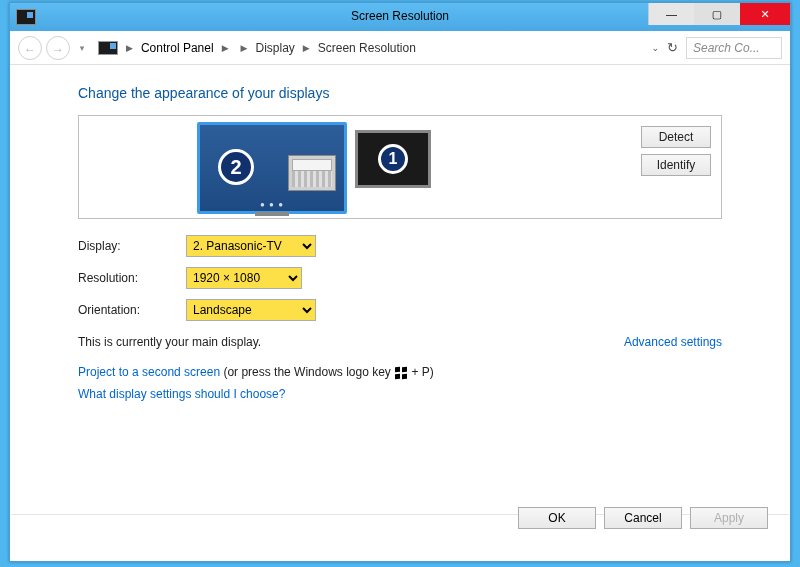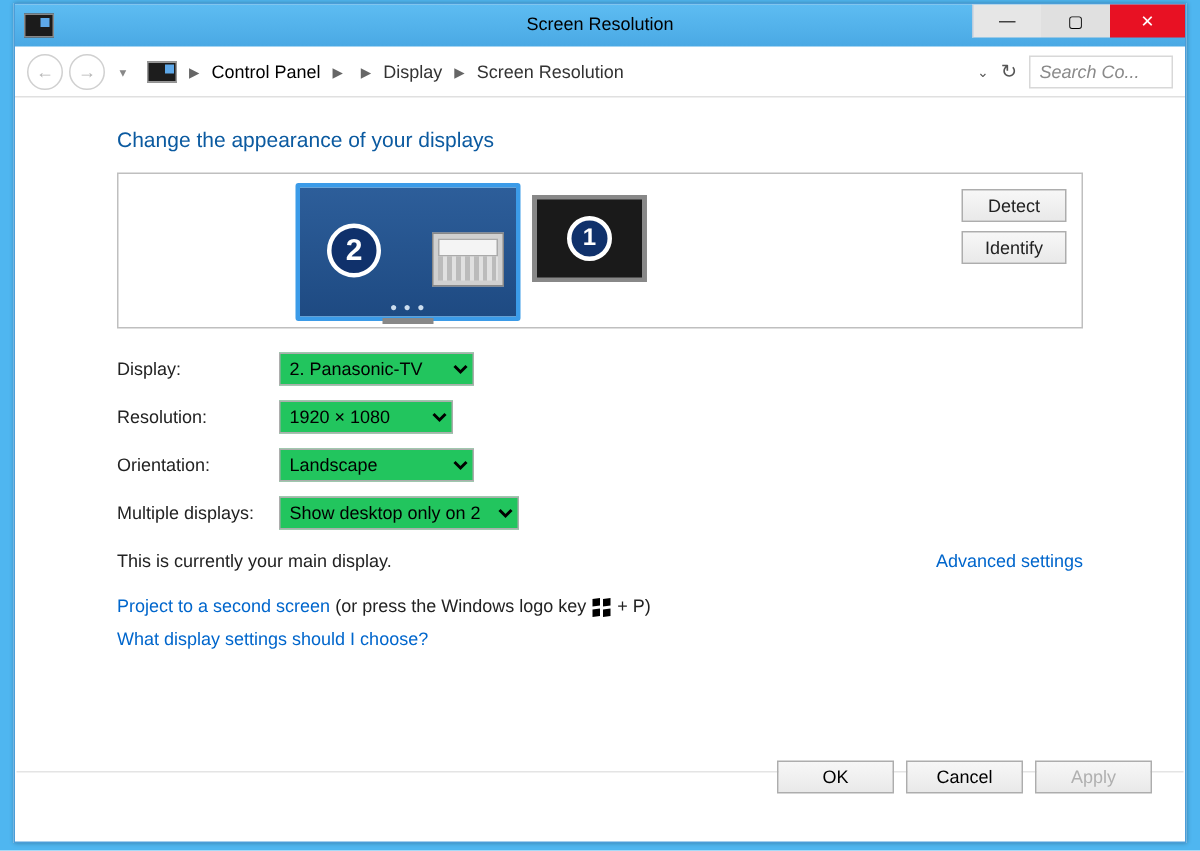--- a/index.html
+++ b/index.html
@@ -39,21 +39,21 @@
   .mon.unsel .num-badge { width:30px; height:30px; font-size:16px; }
   .mon.sel .kbd { position:absolute; right:8px; top:30px; width:48px; height:36px; background:#d0d0d0; border:1px solid #888; }
   .mon.sel .kbd::before{content:"";position:absolute;left:3px;right:3px;top:3px;height:10px;background:#f4f4f4;border:1px solid #aaa;}
   .mon.sel .kbd::after{content:"";position:absolute;left:3px;right:3px;bottom:3px;height:16px;background:repeating-linear-gradient(90deg,#bbb 0,#bbb 3px,#e0e0e0 3px,#e0e0e0 6px);}
   .mon.sel .num-badge{position:absolute;left:18px;top:24px;}
   .side-btns { position:absolute; right:10px; top:10px; display:flex; flex-direction:column; gap:6px; }
   .winbtn { min-width:70px; height:22px; border:1px solid #adadad; background:linear-gradient(#f7f7f7,#e9e9e9); font-size:12px; display:flex; align-items:center; justify-content:center; padding:0 10px; cursor:default; }
   .form { margin-top:16px; }
   .form-row { display:flex; align-items:center; margin-bottom:10px; }
   .form-row label { width:108px; }
-  select.combo { height:22px; border:1px solid #adadad; background:#22c55e; font-size:12px; padding:0 2px; }
+  select.combo { height:22px; border:1px solid #adadad; background:#fde047; font-size:12px; padding:0 2px; }
   .status { margin:14px 0 4px 0; display:flex; }
   .status .msg { }
   .status .adv { margin-left:auto; color:#0066cc; }
   .linkline { margin:8px 0 2px 0; }
   .linkline .lk { color:#0066cc; }
   .winlogo { display:inline-block; width:12px; height:12px; position:relative; vertical-align:middle; margin:0 1px; }
   .winlogo span{position:absolute;width:5px;height:5px;background:#000;}
   .winlogo .a{left:0;top:0;transform:skewY(-8deg);}
   .winlogo .b{right:0;top:0;transform:skewY(-8deg);}
   .winlogo .c{left:0;bottom:0;transform:skewY(-8deg);}
@@ -133,26 +133,20 @@
         <select class="combo" style="width:116px">
           <option>1920 × 1080</option>
         </select>
       </div>
       <div class="form-row">
         <label>Orientation:</label>
         <select class="combo" style="width:130px">
           <option>Landscape</option>
         </select>
       </div>
-      <div class="form-row">
-        <label>Multiple displays:</label>
-        <select class="combo" style="width:160px">
-          <option>Show desktop only on 2</option>
-        </select>
-      </div>
     </div>
 
     <div class="status">
       <span class="msg">This is currently your main display.</span>
       <span class="adv">Advanced settings</span>
     </div>
 
     <div class="linkline" style="margin-top:16px">
       <span class="lk">Project to a second screen</span>
       <span> (or press the Windows logo key </span>

